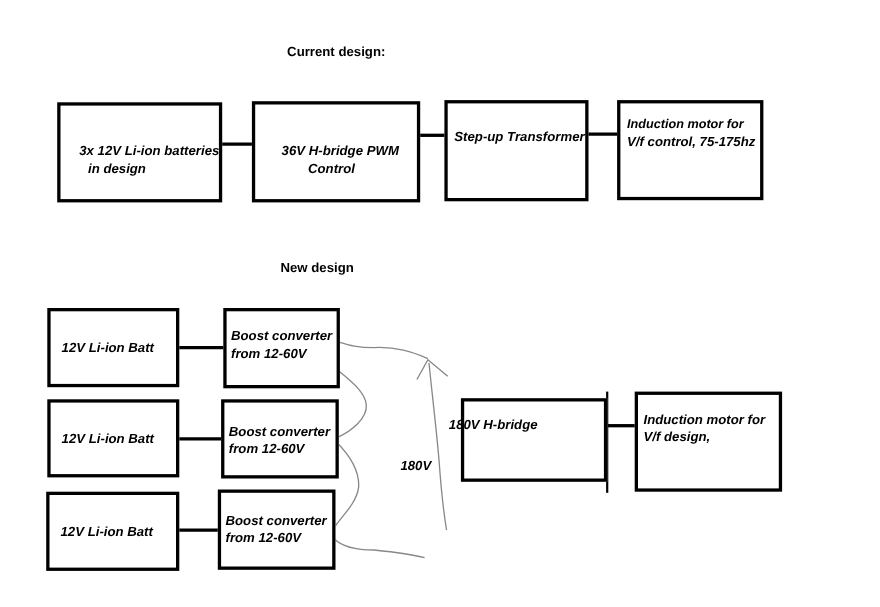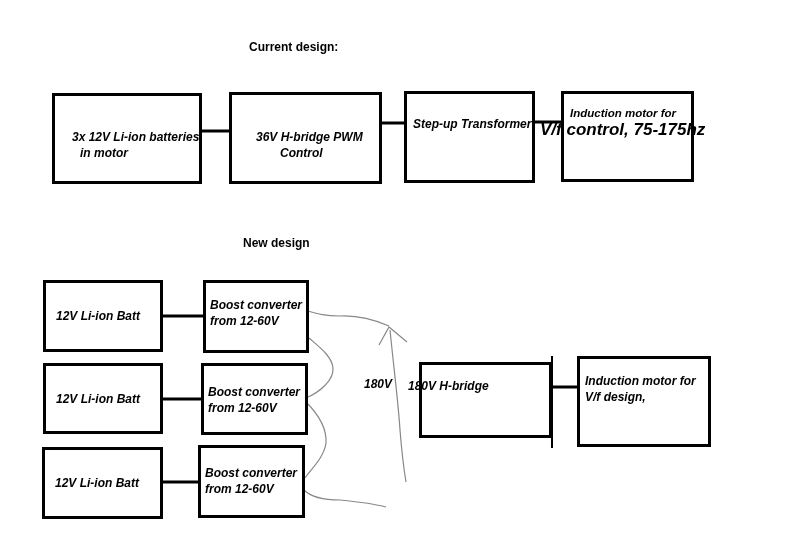--- a/index.html
+++ b/index.html
@@ -1,18 +1,18 @@
 <!DOCTYPE html>
 <html><head>
 <meta charset="utf-8">
 <style>
   html, body { margin: 0; padding: 0; background: #ffffff; }
   body { width: 800px; height: 552px; position: relative; overflow: hidden;
          font-family: "Liberation Sans", sans-serif; }
-  .heading { position: absolute; font-weight: bold; font-size: 12px; color: #000; }
+  .heading { position: absolute; font-weight: bold; font-size: 12px; color: #000; margin-left: 12px; }
   .box { position: absolute; border: 3px solid #000; box-sizing: border-box; background: #fff; }
   .lbl { position: absolute; font-weight: bold; font-size: 12px; color: #000; line-height: 15px; white-space: nowrap; font-style: italic; }
   svg.wires { position: absolute; left: 0; top: 0; }
 </style>
 </head>
 <body>
 
 <div class="heading" style="left:249px; top:40px;">Current design:</div>
 <div class="heading" style="left:243px; top:236px;">New design</div>
 
@@ -31,32 +31,32 @@
   <path d="M308,311 C318,314 325,316 340,316 C360,315 375,320 389,326" fill="none" stroke="#888" stroke-width="1.2"></path>
   <path d="M309,338 C318,346 332,356 333,368 C334,380 320,392 306,398" fill="none" stroke="#888" stroke-width="1.2"></path>
   <path d="M306,402 C318,414 327,428 326,443 C324,458 310,470 305,478" fill="none" stroke="#888" stroke-width="1.2"></path>
   <path d="M304,490 C312,498 325,500 340,500 C360,502 375,504 386,507" fill="none" stroke="#888" stroke-width="1.2"></path>
   <path d="M406,482 C404,470 402,455 400,430 C398,400 394,370 390,330" fill="none" stroke="#888" stroke-width="1.2"></path>
   <path d="M379,345 L389,327 L407,342" fill="none" stroke="#888" stroke-width="1.2"></path>
 </svg>
 
 <div class="box" style="left:52px; top:93px; width:150px; height:91px;"></div>
 <div class="lbl" style="left:72px; top:130px;">3x 12V Li-ion batteries</div>
-<div class="lbl" style="left:80px; top:146px;">in motor</div>
+<div class="lbl" style="left:80px; top:146px;">in design</div>
 
 <div class="box" style="left:229px; top:92px; width:153px; height:92px;"></div>
 <div class="lbl" style="left:256px; top:130px;">36V H-bridge PWM</div>
 <div class="lbl" style="left:256px; top:146px;margin-left:24px;">Control</div>
 
 <div class="box" style="left:404px; top:91px; width:131px; height:92px;"></div>
 <div class="lbl" style="left:413px; top:117px; font-size:12px;">Step-up Transformer</div>
 
 <div class="box" style="left:561px; top:91px; width:133px; height:91px;"></div>
 <div class="lbl" style="left:570px; top:106px; font-size:11.5px;">Induction motor for</div>
-<div class="lbl" style="left:540px; top:122px; font-size:17px;">V/f control, 75-175hz</div>
+<div class="lbl" style="left:570px; top:122px; font-size:12px;">V/f control, 75-175hz</div>
 
 <div class="box" style="left:43px; top:280px; width:120px; height:72px;"></div>
 <div class="lbl" style="left:56px; top:309px;">12V Li-ion Batt</div>
 
 <div class="box" style="left:43px; top:363px; width:120px; height:71px;"></div>
 <div class="lbl" style="left:56px; top:392px;">12V Li-ion Batt</div>
 
 <div class="box" style="left:42px; top:447px; width:121px; height:72px;"></div>
 <div class="lbl" style="left:55px; top:476px;">12V Li-ion Batt</div>
 
@@ -65,20 +65,20 @@
 <div class="lbl" style="left:210px; top:314px;">from 12-60V</div>
 
 <div class="box" style="left:201px; top:363px; width:107px; height:72px;"></div>
 <div class="lbl" style="left:208px; top:385px;">Boost converter</div>
 <div class="lbl" style="left:208px; top:401px;">from 12-60V</div>
 
 <div class="box" style="left:198px; top:445px; width:107px; height:73px;"></div>
 <div class="lbl" style="left:205px; top:466px;">Boost converter</div>
 <div class="lbl" style="left:205px; top:482px;">from 12-60V</div>
 
-<div class="lbl" style="left:364px; top:377px;">180V</div>
+<div class="lbl" style="left:364px; top:416px;">180V</div>
 
 <div class="box" style="left:419px; top:362px; width:133px; height:76px;"></div>
 <div class="lbl" style="left:408px; top:379px;">180V H-bridge</div>
 
 <div class="box" style="left:577px; top:356px; width:134px; height:91px;"></div>
 <div class="lbl" style="left:585px; top:374px;">Induction motor for</div>
 <div class="lbl" style="left:585px; top:390px;">V/f design,</div>
 
 </body></html>

